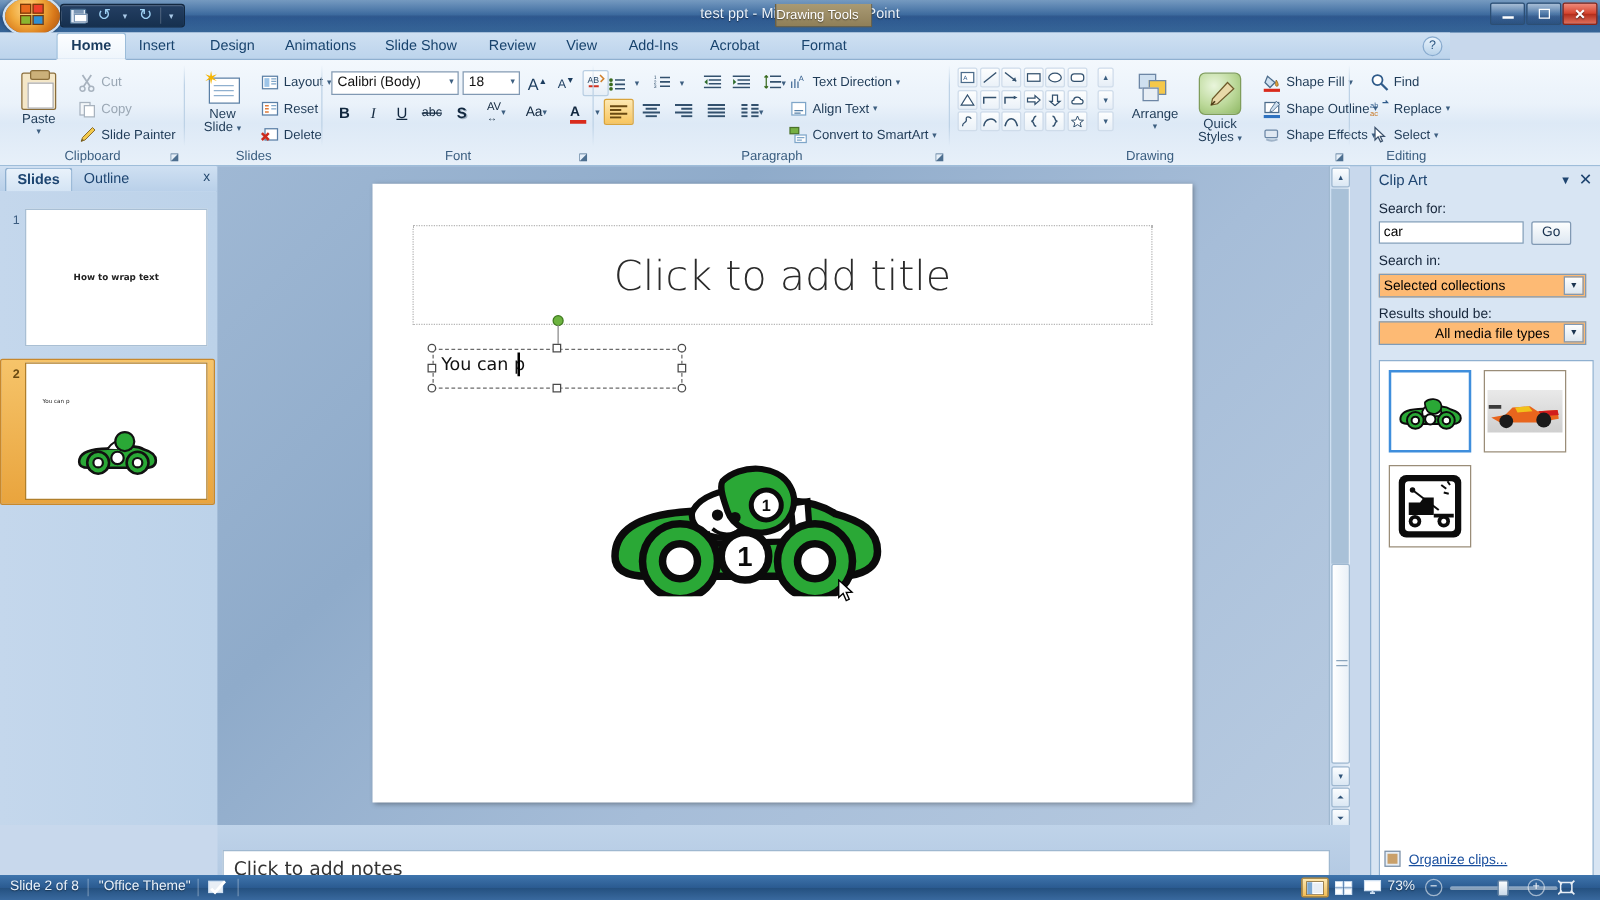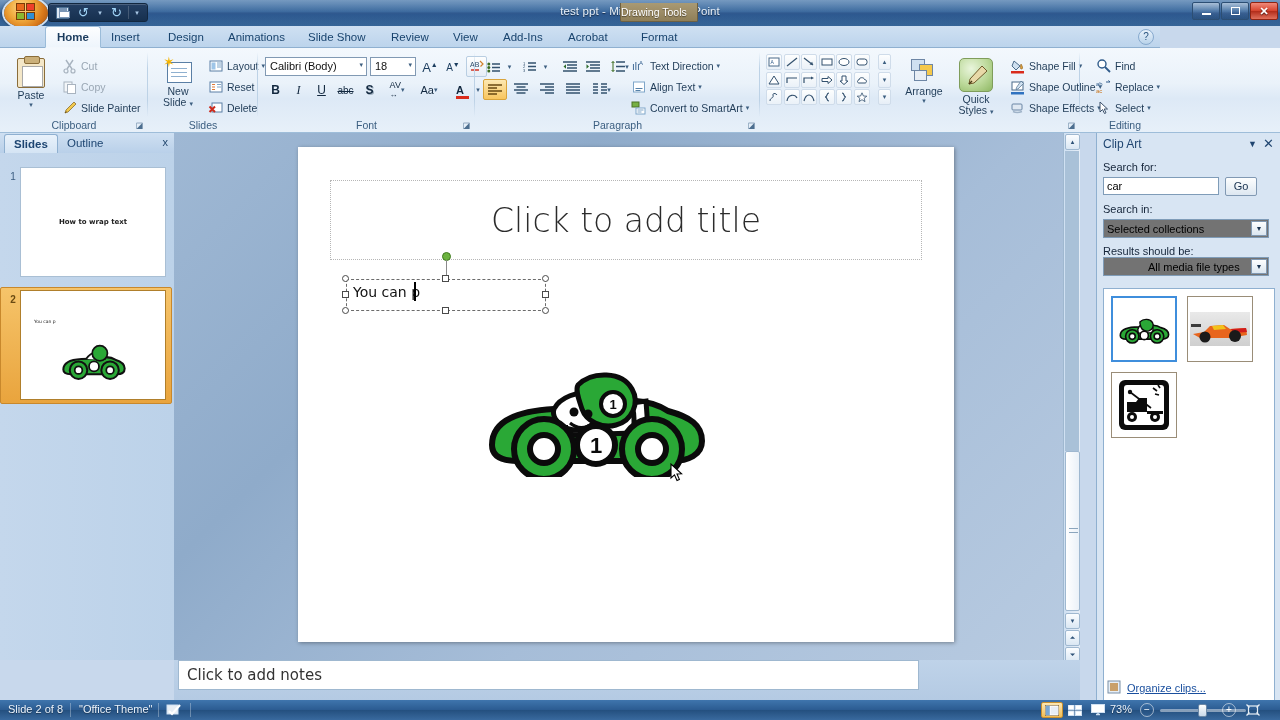--- a/index.html
+++ b/index.html
@@ -202,39 +202,39 @@
   .vs-btn { position:absolute; left:1px; width:15px; height:16px;
      background:linear-gradient(to bottom,#fbfdff,#dae7f3); border:1px solid #9fb8d0; border-radius:2px;
      display:flex;align-items:center;justify-content:center; font-size:7px; color:#2e5278;}
   .vs-thumb { position:absolute; left:1px; width:15px;
      background:linear-gradient(to right,#ffffff,#eaf1f8); border:1px solid #9fb8d0; border-radius:2px;}
   .vs-track { position:absolute; left:1px; right:1px; background:#a9c1d8; }
 
   
   .notes { position:absolute; left:174px; top:660px; width:906px; height:40px;
     background:linear-gradient(to bottom,#bfd3e9,#b4cae3); }
-  .notesbox { position:absolute; left:4px; top:0; width:741px; height:30px;
+  .notesbox { position:absolute; left:4px; top:20px; width:886px; height:30px;
     background:#fff; border:1px solid #9fb8d0; }
   .notesbox span { position:absolute; left:8px; top:5px; font-size:15px; color:#333;
     font-family:"DejaVu Sans",sans-serif; }
 
   
   .taskpane { position:absolute; left:1096px; top:133px; width:184px; height:567px;
     background:#d8e5f3; border-left:1px solid #8fb0d0; }
   .tp-head { position:absolute; left:0; top:3px; width:184px; height:18px; }
   .tp-title { position:absolute; left:6px; top:1px; font-size:12px; color:#1f4570; }
   .tp-dd { position:absolute; right:24px; top:3px; font-size:9px; color:#1f4570; }
   .tp-x { position:absolute; right:7px; top:0px; font-size:13px; color:#1f4570; }
   .tp-lbl { position:absolute; left:6px; font-size:11px; color:#15253a; }
   .tp-input { position:absolute; background:#fff; border:1px solid #7f9cb8; height:18px;
     font-size:11px; color:#000; padding:1px 3px; line-height:15px; }
   .tp-go { position:absolute; width:32px; height:19px;
     background:linear-gradient(to bottom,#fdfefe,#dde7f1); border:1px solid #8199b3; border-radius:2px;
     font-size:11px; text-align:center; line-height:17px; color:#17314f; }
-  .tp-combo { position:absolute; background:#737373; border:1px solid #7f9cb8; height:19px;
+  .tp-combo { position:absolute; background:#fdba74; border:1px solid #7f9cb8; height:19px;
     font-size:11px; color:#000; padding:1px 3px; line-height:16px; }
   .tp-combo .cbtn { position:absolute; right:1px; top:1px; width:16px; height:15px;
     background:linear-gradient(to bottom,#fdfefe,#dbe6f0); border:1px solid #8199b3;
     font-size:7px; text-align:center; line-height:13px; color:#1b3450; }
   .results { position:absolute; left:6px; top:155px; width:172px; height:450px;
     background:#fff; border:1px solid #8fb0d0; }
   .resitem { position:absolute; width:66px; height:66px; display:flex; align-items:center; justify-content:center;
     border:1px solid #9a8d78; background:#fff; }
   .resitem.sel { border:2px solid #3f8edc; }
   .tp-links { position:absolute; left:6px; bottom:18px; width:172px; }
@@ -766,20 +766,21 @@
         <span class="ic16">
           <svg width="16" height="16" viewBox="0 0 16 16">
               <rect x="2" y="4" width="10" height="6" rx="1" fill="#dfe8f2" stroke="#6a86a5"></rect>
               <path d="M3 11.5 Q7 13.5 12 11.5" stroke="#9fb3c8" stroke-width="1.6" fill="none"></path>
             </svg>
         </span>
         <span>Shape Effects</span>
         <span class="caret">▾</span>
       </div>
 
+      <div class="glabel">Drawing</div>
       <div class="dlg">◪</div>
       <div class="gsep"></div>
     </div>
 
     <div class="grp" style="left:1080px; width:90px;">
       <div class="smbtn" style="left:12px;top:8px;">
         <span class="ic16">
           <svg width="16" height="16" viewBox="0 0 16 16">
               <circle cx="6" cy="6" r="4" fill="#fff" stroke="#2f5b8a" stroke-width="1.4"></circle>
               <path d="M9 9 L14 14" stroke="#2f5b8a" stroke-width="1.8"></path>

